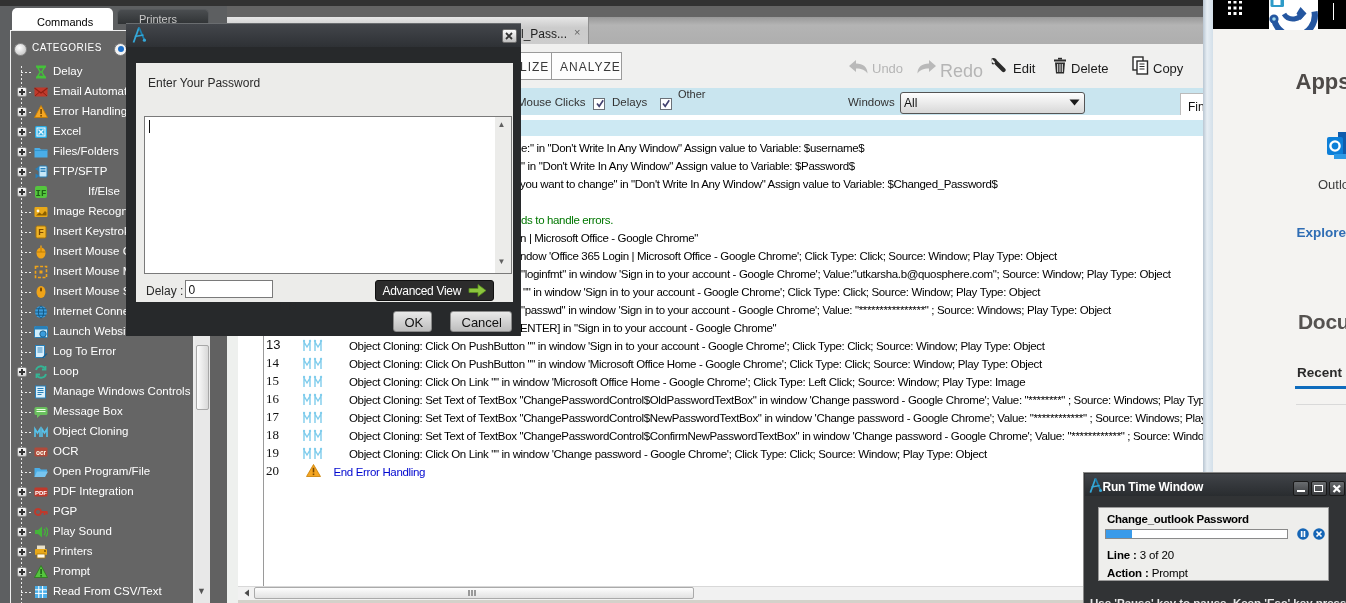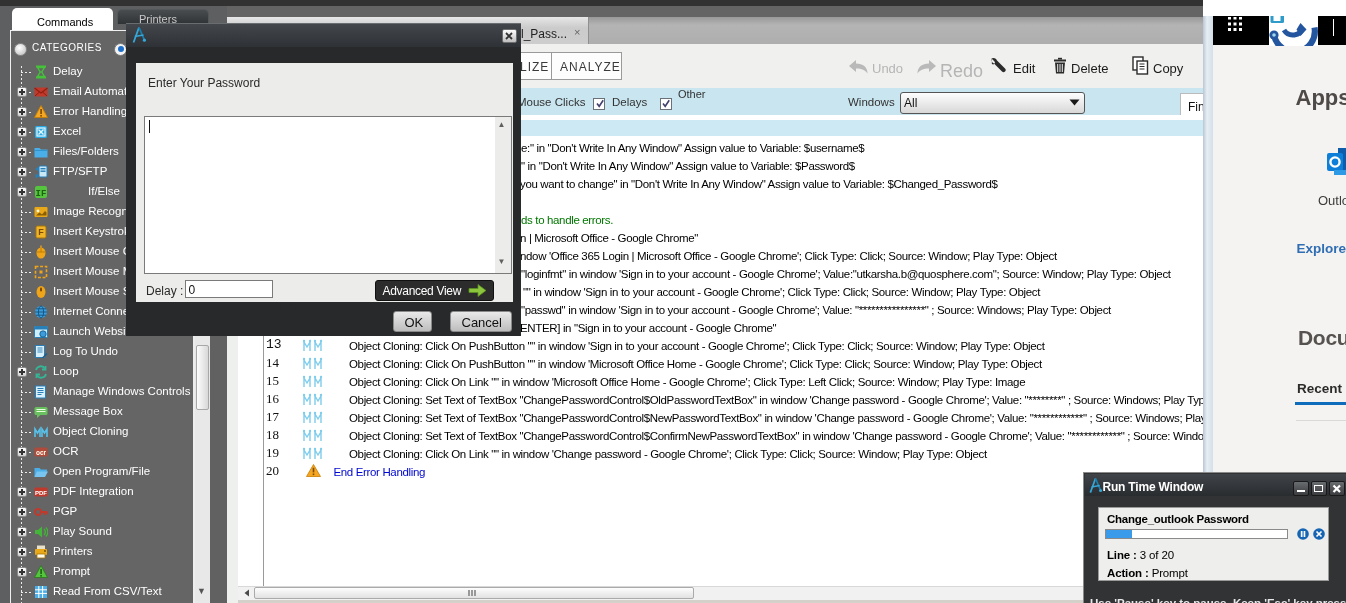--- a/index.html
+++ b/index.html
@@ -86,21 +86,21 @@
   <div class="abs txt rowt" style="left:283px;top:2px;color:#000;">e:" in "Don't Write In Any Window" Assign value to Variable: $username$</div>
   <div class="abs txt rowt" style="left:277px;top:20px;color:#000;">d" in "Don't Write In Any Window" Assign value to Variable: $Password$</div>
   <div class="abs txt rowt" style="left:282px;top:38px;color:#000;">you want to change" in "Don't Write In Any Window" Assign value to Variable: $Changed_Password$</div>
   <div class="abs txt rowt" style="left:283px;top:74px;color:#007700;">ds to handle errors.</div>
   <div class="abs txt rowt" style="left:282px;top:92px;color:#000;">n | Microsoft Office - Google Chrome"</div>
   <div class="abs txt rowt" style="left:282px;top:110px;color:#000;">ndow 'Office 365 Login | Microsoft Office - Google Chrome'; Click Type: Click; Source: Window; Play Type: Object</div>
   <div class="abs txt rowt" style="left:283px;top:128px;color:#000;">"loginfmt" in window 'Sign in to your account - Google Chrome'; Value:"utkarsha.b@quosphere.com"; Source: Window; Play Type: Object</div>
   <div class="abs txt rowt" style="left:285px;top:146px;color:#000;">"" in window 'Sign in to your account - Google Chrome'; Click Type: Click; Source: Window; Play Type: Object</div>
   <div class="abs txt rowt" style="left:283px;top:164px;color:#000;">"passwd" in window 'Sign in to your account - Google Chrome'; Value: "****************" ; Source: Windows; Play Type: Object</div>
   <div class="abs txt rowt" style="left:282px;top:182px;color:#000;">ENTER] in "Sign in to your account - Google Chrome"</div>
-  <div class="abs txt" style="left:28px;top:198px;width:12px;font-family:Liberation Mono, monospace;font-size:13px;color:#111;text-align:right;">13</div>
+  <div class="abs txt" style="left:28px;top:198px;width:12px;font-family:Liberation Sans, sans-serif;font-size:13px;color:#111;text-align:right;">13</div>
   <svg class="abs" style="left:65px;top:200px;" width="22" height="13" viewBox="0 0 22 13">
         <g fill="none" stroke="#7fccec" stroke-width="1.4">
           <path d="M1 12 V3 l3 5 l3 -5 v9"></path>
           <path d="M12 12 V3 l3 5 l3 -5 v9"></path>
         </g>
         <g fill="#7fccec">
           <circle cx="1" cy="2" r="1.2"></circle>
           <circle cx="7" cy="2" r="1.2"></circle>
           <circle cx="12" cy="2" r="1.2"></circle>
           <circle cx="18" cy="2" r="1.2"></circle>
@@ -345,21 +345,21 @@
           <rect x="0.5" y="1.5" width="13" height="3" fill="#2980b9"></rect>
           <circle cx="9" cy="9" r="3.2" fill="#3b9ddd" stroke="#14537a" stroke-width="0.8"></circle>
         </svg>
   <div class="abs txt" style="left:53px;top:295px;font-size:11.5px;color:#fff;">Launch Website</div>
   <div class="abs" style="left:21px;top:322px;width:11px;height:1px;background-image:linear-gradient(90deg,#ececec 50%,rgba(0,0,0,0) 50%);background-size:4px 1px;"></div>
   <svg class="abs" style="left:33.5px;top:315px;" width="14" height="14" viewBox="0 0 14 14">
           <rect x="1.5" y="0.5" width="9" height="12" fill="#d8effc" stroke="#2980b9" stroke-width="1"></rect>
           <path d="M3.5 3 h5 M3.5 5 h5 M3.5 7 h5" stroke="#2980b9" stroke-width="0.9"></path>
           <path d="M8 12.5 l4.5 -4.5 l1 1 l-4.5 4.5 z" fill="#1d5e8a"></path>
         </svg>
-  <div class="abs txt" style="left:53px;top:315px;font-size:11.5px;color:#fff;">Log To Undo</div>
+  <div class="abs txt" style="left:53px;top:315px;font-size:11.5px;color:#fff;">Log To Error</div>
   <div class="abs" style="left:21px;top:342px;width:11px;height:1px;background-image:linear-gradient(90deg,#ececec 50%,rgba(0,0,0,0) 50%);background-size:4px 1px;"></div>
   <div class="abs" style="left:17px;top:337px;width:10px;height:10px;background:linear-gradient(#fff,#d0d0d0);border:1px solid #8a8a8a;border-radius:2px;box-sizing:border-box;"></div>
   <div class="abs" style="left:19px;top:341px;width:6px;height:1.6px;background:#333;"></div>
   <div class="abs" style="left:21.2px;top:338.8px;width:1.6px;height:6px;background:#333;"></div>
   <svg class="abs" style="left:33.5px;top:335px;" width="14" height="14" viewBox="0 0 14 14">
           <path d="M2 5 a5 5 0 0 1 9 -1.5" fill="none" stroke="#35b595" stroke-width="1.8"></path>
           <path d="M11.5 1 v3.5 h-3.5" fill="none" stroke="#35b595" stroke-width="1.8"></path>
           <path d="M12 9 a5 5 0 0 1 -9 1.5" fill="none" stroke="#35b595" stroke-width="1.8"></path>
           <path d="M2.5 13 v-3.5 h3.5" fill="none" stroke="#35b595" stroke-width="1.8"></path>
         </svg>
@@ -455,21 +455,21 @@
         </svg>
   <div class="abs txt" style="left:53px;top:555px;font-size:11.5px;color:#fff;">Read From CSV/Text</div>
   </div>
 </div>
 
 <div class="abs" style="left:11.6px;top:8px;width:101.6px;height:22px;background:#fff;border-radius:5px 5px 0 0;"></div>
 <div class="abs txt" style="left:37px;top:15.5px;font-size:11px;color:#000;">Commands</div>
 <div class="abs" style="left:117px;top:9px;width:90px;height:14px;background:linear-gradient(#4a4d50,#303335);border-radius:5px 5px 0 0;border:1px solid #55585b;border-bottom:none;"></div>
 <div class="abs txt" style="left:139px;top:13px;font-size:11px;color:#c9c9c9;">Printers</div>
 
-<div class="abs" id="browser" style="left:1203px;top:16px;width:143px;height:473px;background:#f4f3f1;">
+<div class="abs" id="browser" style="left:1203px;top:0;width:143px;height:473px;background:#f4f3f1;">
 
   <div class="abs" style="left:0;top:0;width:10px;height:603px;background:linear-gradient(90deg,#b9c6d2,#e7eef4 40%,#d3dfe9);"></div>
 
   <div class="abs" style="left:10px;top:0;width:133px;height:29px;background:#000;"></div>
 
   <svg class="abs" style="left:25px;top:1px;" width="15" height="14">
     <g fill="#fff">
       <rect x="0" y="0" width="3" height="2.5"></rect>
           <rect x="5.5" y="0" width="3" height="2.5"></rect>
           <rect x="11" y="0" width="3" height="2.5"></rect>

